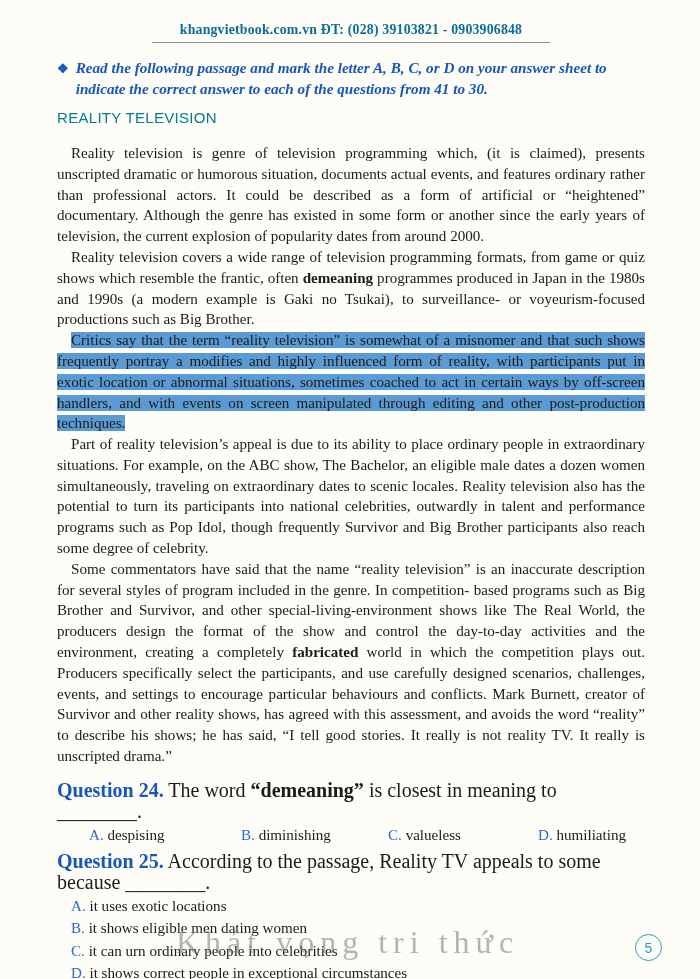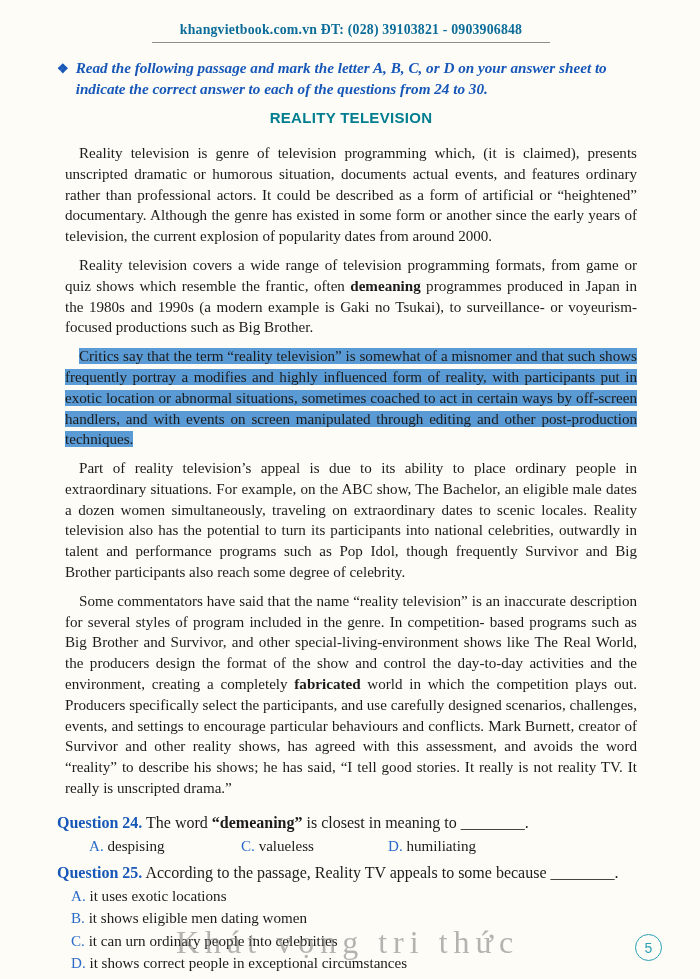--- a/index.html
+++ b/index.html
@@ -10,26 +10,26 @@
   html,body{margin:0;padding:0;background:#9a9a9a;}
   .page{width:700px;height:979px;background:var(--paper);position:relative;overflow:hidden;
         font-family:"Liberation Serif",serif;color:var(--ink);margin:0 auto;}
   .content{padding:20px 55px 0 57px;}
   .header{text-align:center;}
   .header-text{display:inline-block;font-weight:bold;color:var(--header);font-size:13.8px;
         letter-spacing:.2px;border-bottom:1px solid #8f8f8f;padding:0 28px 4px;}
   .instruction{display:flex;gap:7px;margin-top:15px;color:var(--blue);font-weight:bold;
         font-style:italic;font-size:15.2px;line-height:1.38;}
   .instruction .bullet{font-style:normal;font-size:13px;padding-top:2px;}
-  .title{text-align:center;color:var(--accent);font-family:"Liberation Sans",sans-serif;
-        font-weight:bold;font-size:15px;margin:9px 0 17px;letter-spacing:.3px;}
-  .para{margin:8px;text-indent:14px;font-size:15.1px;line-height:20.8px;text-align:justify;}
+  .title{text-align:left;color:var(--accent);font-family:"Liberation Sans",sans-serif;
+        font-weight:normal;font-size:15px;margin:9px 0 17px;letter-spacing:.3px;}
+  .para{margin:0;text-indent:14px;font-size:15.1px;line-height:20.8px;text-align:justify;}
   .hl{background:var(--hl);}
   .questions{margin-top:13px;}
-  .q-head{margin:5px 0 2px;font-size:16px;line-height:21px;}
+  .q-head{margin:5px 0 2px;font-size:20px;line-height:21px;}
   .q-label{color:var(--blue);font-weight:bold;}
   .options.row{display:grid;grid-template-columns:152px 147px 150px 1fr;margin-left:32px;
         font-size:15.1px;line-height:22px;}
   .options.stack{margin-left:14px;font-size:15.1px;line-height:22.4px;}
   .opt-letter{color:var(--optblue);}
   .watermark-main{position:absolute;left:146px;top:838px;font-family:"Liberation Sans",sans-serif;
         font-size:97px;color:rgba(148,148,148,.42);letter-spacing:2px;pointer-events:none;white-space:nowrap;}
   .watermark-sub{position:absolute;left:176px;top:924px;font-family:"Liberation Serif",serif;
         font-size:32px;color:rgba(118,118,118,.55);letter-spacing:6px;pointer-events:none;white-space:nowrap;}
   .page-number{position:absolute;right:38px;bottom:18px;width:27px;height:27px;
@@ -41,38 +41,39 @@
 
 <div class="page">
   <div class="content">
 
     <div class="header">
       <span class="header-text">khangvietbook.com.vn ĐT: (028) 39103821 - 0903906848</span>
     </div>
 
     <div class="instruction">
       <span class="bullet">❖</span>
-      <div class="instr-text">Read the following passage and mark the letter A, B, C, or D on your answer sheet to indicate the correct answer to each of the questions from 24 to 30.</div>
+      <div class="instr-text">Read the following passage and mark the letter A, B, C, or D on your answer sheet to indicate the correct answer to each of the questions from 41 to 30.</div>
     </div>
 
     <div class="title">REALITY TELEVISION</div>
 
     <div id="passage-paragraphs">
         <p class="para"><span><span>Reality television is genre of television programming which, (it is claimed), presents unscripted dramatic or humorous situation, documents actual events, and features ordinary rather than professional actors. It could be described as a form of artificial or “heightened” documentary. Although the genre has existed in some form or another since the early years of television, the current explosion of popularity dates from around 2000.</span></span></p>
         <p class="para"><span><span>Reality television covers a wide range of television programming formats, from game or quiz shows which resemble the frantic, often </span><b>demeaning</b><span> programmes produced in Japan in the 1980s and 1990s (a modern example is Gaki no Tsukai), to surveillance- or voyeurism-focused productions such as Big Brother.</span></span></p>
         <p class="para"><span class="hl"><span>Critics say that the term “reality television” is somewhat of a misnomer and that such shows frequently portray a modifies and highly influenced form of reality, with participants put in exotic location or abnormal situations, sometimes coached to act in certain ways by off-screen handlers, and with events on screen manipulated through editing and other post-production techniques.</span></span></p>
         <p class="para"><span><span>Part of reality television’s appeal is due to its ability to place ordinary people in extraordinary situations. For example, on the ABC show, The Bachelor, an eligible male dates a dozen women simultaneously, traveling on extraordinary dates to scenic locales. Reality television also has the potential to turn its participants into national celebrities, outwardly in talent and performance programs such as Pop Idol, though frequently Survivor and Big Brother participants also reach some degree of celebrity.</span></span></p>
         <p class="para"><span><span>Some commentators have said that the name “reality television” is an inaccurate description for several styles of program included in the genre. In competition- based programs such as Big Brother and Survivor, and other special-living-environment shows like The Real World, the producers design the format of the show and control the day-to-day activities and the environment, creating a completely </span><b>fabricated</b><span> world in which the competition plays out. Producers specifically select the participants, and use carefully designed scenarios, challenges, events, and settings to encourage particular behaviours and conflicts. Mark Burnett, creator of Survivor and other reality shows, has agreed with this assessment, and avoids the word “reality” to describe his shows; he has said, “I tell good stories. It really is not reality TV. It really is unscripted drama.”</span></span></p>
       </div>
 
     <div id="questions" class="questions">
         <div class="question">
           <p class="q-head"><b class="q-label">Question 24.</b><span> The word </span><b>“demeaning”</b><span> is closest in meaning to ________.</span></p>
           <div class="options row">
             <div class="option"><span class="opt-letter">A. </span><span class="opt-text">despising</span></div>
+            <div class="option"><span class="opt-letter">B. </span><span class="opt-text">diminishing</span></div>
             <div class="option"><span class="opt-letter">C. </span><span class="opt-text">valueless</span></div>
             <div class="option"><span class="opt-letter">D. </span><span class="opt-text">humiliating</span></div>
           </div>
         </div>
         <div class="question">
           <p class="q-head"><b class="q-label">Question 25.</b><span> According to the passage, Reality TV appeals to some because ________.</span></p>
           <div class="options stack">
             <div class="option"><span class="opt-letter">A. </span><span class="opt-text">it uses exotic locations</span></div>
             <div class="option"><span class="opt-letter">B. </span><span class="opt-text">it shows eligible men dating women</span></div>
             <div class="option"><span class="opt-letter">C. </span><span class="opt-text">it can urn ordinary people into celebrities</span></div>

